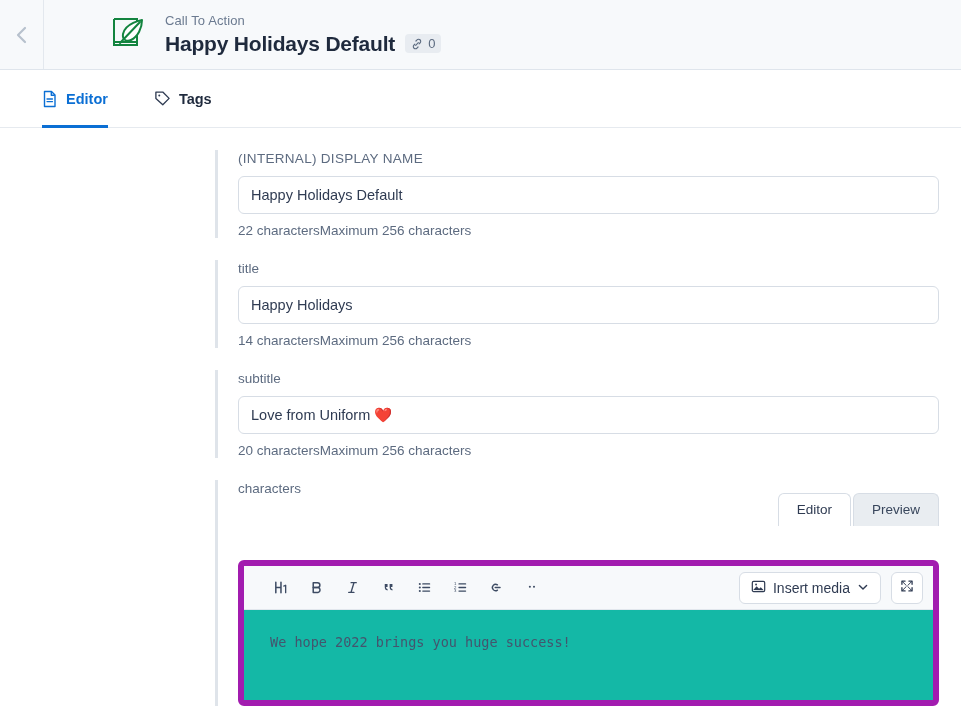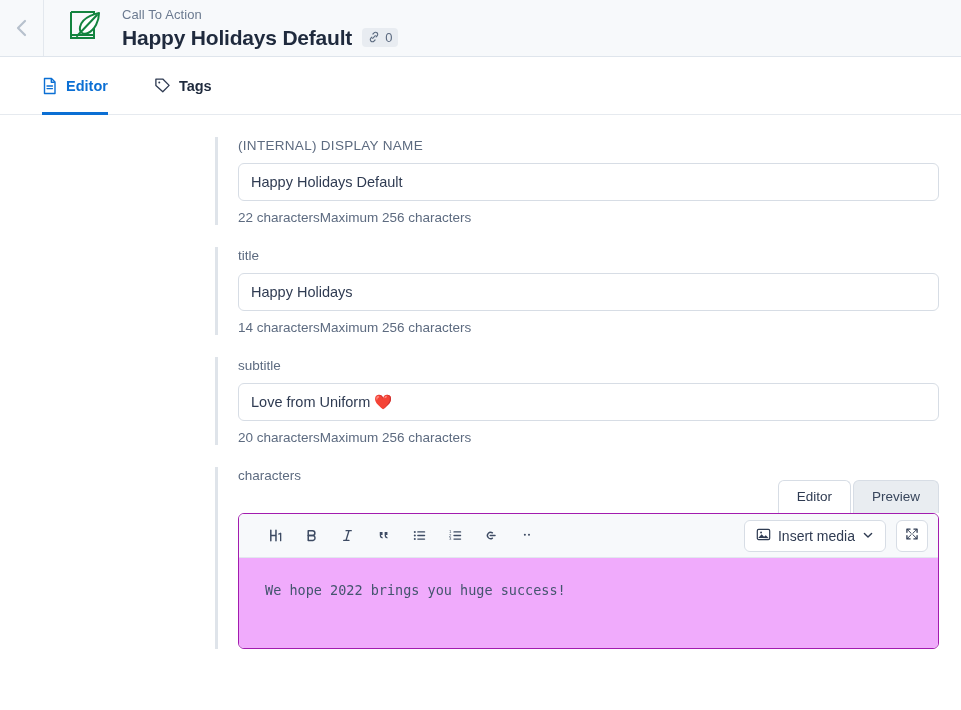--- a/index.html
+++ b/index.html
@@ -8,25 +8,26 @@
     width: 961px;
     height: 710px;
     background: #ffffff;
     font-family: "Liberation Sans", sans-serif;
     color: #2f3b52;
     overflow: hidden;
   }
 
   
   .header {
-    height: 57px;
+    height: 70px;
     background: #f7f9fb;
     border-bottom: 1px solid #dfe5ec;
     display: flex;
     align-items: stretch;
+    gap: 43px;
   }
   .back-btn {
     width: 44px;
     min-width: 44px;
     display: flex;
     align-items: center;
     justify-content: center;
     border-right: 1px solid #e3e8ee;
     cursor: pointer;
   }
@@ -173,24 +174,25 @@
     border-bottom: none;
     border-radius: 6px 6px 0 0;
     color: #38465c;
     background: #e9edf1;
     cursor: pointer;
     line-height: 17px;
   }
   .mode-tab.active { background: #ffffff; color: #2f3b52; }
 
   .editor-shell {
-    border: 1px solid #a21caf;
+    border: 6px solid #a21caf;
     border-radius: 6px;
     overflow: hidden;
     background: #ffffff;
+    margin-top: 34px;
   }
   .md-toolbar {
     height: 44px;
     background: #f7f9fb;
     border-bottom: 1px solid #e2e7ed;
     display: flex;
     align-items: center;
     padding: 0 10px 0 18px;
     gap: 0;
   }
@@ -235,21 +237,21 @@
     cursor: pointer;
     color: #2f3b52;
   }
   .md-area {
     min-height: 90px;
     padding: 22px 26px;
     font-family: "DejaVu Sans Mono", monospace;
     font-size: 13.5px;
     color: #44556e;
     line-height: 20px;
-    background: #f0abfc;
+    background: #14b8a6;
   }
 </style>
 </head>
 <body>
 
 <div class="header">
   <div class="back-btn">
     <span>
       <svg width="16" height="24" viewBox="0 0 16 24" fill="none">
         <path d="M11 5 L4 12 L11 19" stroke="#b7c1cd" stroke-width="2.2" stroke-linecap="round" stroke-linejoin="round"></path>

